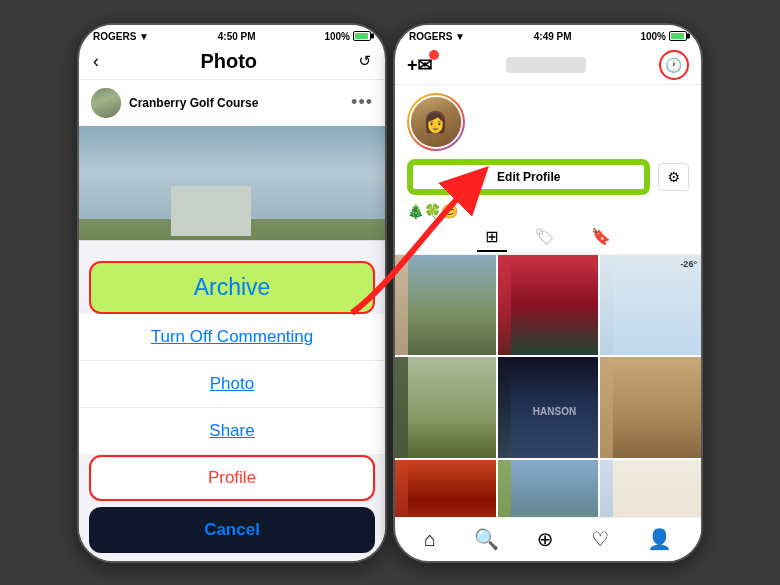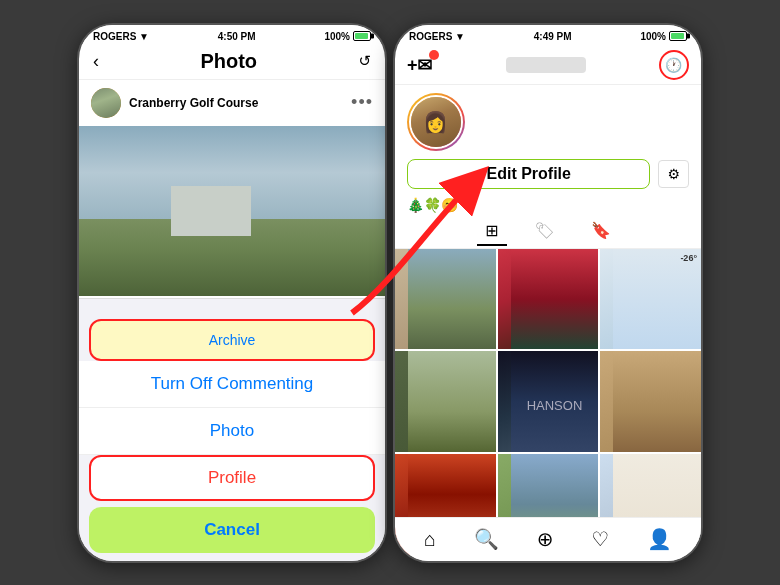--- a/index.html
+++ b/index.html
@@ -133,53 +133,54 @@
 
     
     .action-sheet {
       position: absolute;
       bottom: 0; left: 0; right: 0;
       background: #f2f2f7;
       border-top: 1px solid #ddd;
     }
     .action-item-archive {
       color: #007aff;
-      background: #fef9c3;
+      background: #bef264;
       border: 2.5px solid #ff2020;
       border-radius: 12px;
       margin: 20px 10px 0;
       padding: 11px 16px;
       text-align: center;
-      font-size: 14px;
+      font-size: 23px;
     }
     .action-item-delete {
       color: #ff3b30;
       background: #fff;
       border: 2.5px solid #ff2020;
       border-radius: 12px;
       margin: 0 10px;
       padding: 11px 16px;
       text-align: center;
       font-size: 17px;
     }
     .action-item-plain {
       padding: 13px 16px;
       text-align: center;
       font-size: 17px;
       background: #fff;
       border-bottom: 1px solid #eee;
       color: #007aff;
+      text-decoration: underline;
     }
     .action-cancel {
       margin: 6px 10px 8px;
       padding: 13px 16px;
       text-align: center;
       font-size: 17px;
       font-weight: 600;
-      background: #bef264;
+      background: #0f172a;
       border-radius: 12px;
       color: #007aff;
     }
 
     
     .insta-header {
       display: flex;
       align-items: center;
       justify-content: space-between;
       padding: 4px 12px 4px;
@@ -247,25 +248,25 @@
     .stat-label { font-size: 10px; color: #666; }
 
     .profile-buttons {
       display: flex;
       gap: 8px;
       margin-top: 8px;
       align-items: center;
     }
     .edit-btn {
       flex: 1;
-      border: 1px solid #84cc16;
+      border: 6px solid #84cc16;
       border-radius: 8px;
       padding: 5px;
       text-align: center;
-      font-size: 16px;
+      font-size: 12px;
       font-weight: 600;
       background: #fff;
     }
     .settings-btn {
       border: 1px solid #ddd;
       border-radius: 4px;
       padding: 5px 8px;
       font-size: 14px;
       background: #fff;
     }
@@ -381,20 +382,21 @@
     <div class="post-image">
       <div class="post-image-sky"></div>
       <div class="post-image-ground"></div>
       <div class="post-image-building"></div>
     </div>
 
     <div class="action-sheet">
       <div class="action-item-archive">Archive</div>
       <div class="action-item-plain">Turn Off Commenting</div>
       <div class="action-item-plain">Photo</div>
+      <div class="action-item-plain">Share</div>
       <div class="action-item-delete">Profile</div>
       <div class="action-cancel">Cancel</div>
     </div>
   </div>
 
   <svg class="red-arrow-svg" width="160" height="200" viewBox="0 0 160 200" style="left: 255px; top: 140px;">
 
     <defs>
       <marker id="arrowhead" markerWidth="8" markerHeight="8" refX="4" refY="4" orient="auto">
         <polygon points="0 0, 8 4, 0 8" fill="#ff2020"></polygon>
@@ -466,21 +468,21 @@
           <span style="font-size:9px;font-weight:700;color:#333;">-26°</span>
         </div>
       </div>
       <div class="grid-cell gc-4">
 
         <div style="width:100%;height:100%;background:linear-gradient(180deg,#aabb99 0%,#889966 60%,#556633 100%);"></div>
       </div>
       <div class="grid-cell gc-5">
 
         <div style="width:100%;height:100%;background:linear-gradient(180deg,#111122 0%,#223355 50%,#334466 100%);display:flex;align-items:center;justify-content:center;">
-          <span style="font-size:13px;color:#aab;font-weight:400;margin-top:8px;">HANSON</span>
+          <span style="font-size:10px;color:#aab;font-weight:700;margin-top:8px;">HANSON</span>
         </div>
       </div>
       <div class="grid-cell gc-6">
 
         <div style="width:100%;height:100%;background:linear-gradient(180deg,#c8a878 0%,#a88858 60%,#886640 100%);"></div>
       </div>
       <div class="grid-cell gc-7">
 
         <div style="width:100%;height:100%;background:linear-gradient(180deg,#cc4422 0%,#881100 40%,#cc5533 100%);display:flex;align-items:flex-end;padding:3px;">
           <span style="font-size:7px;color:#fff;font-weight:600;">Christmas</span>

